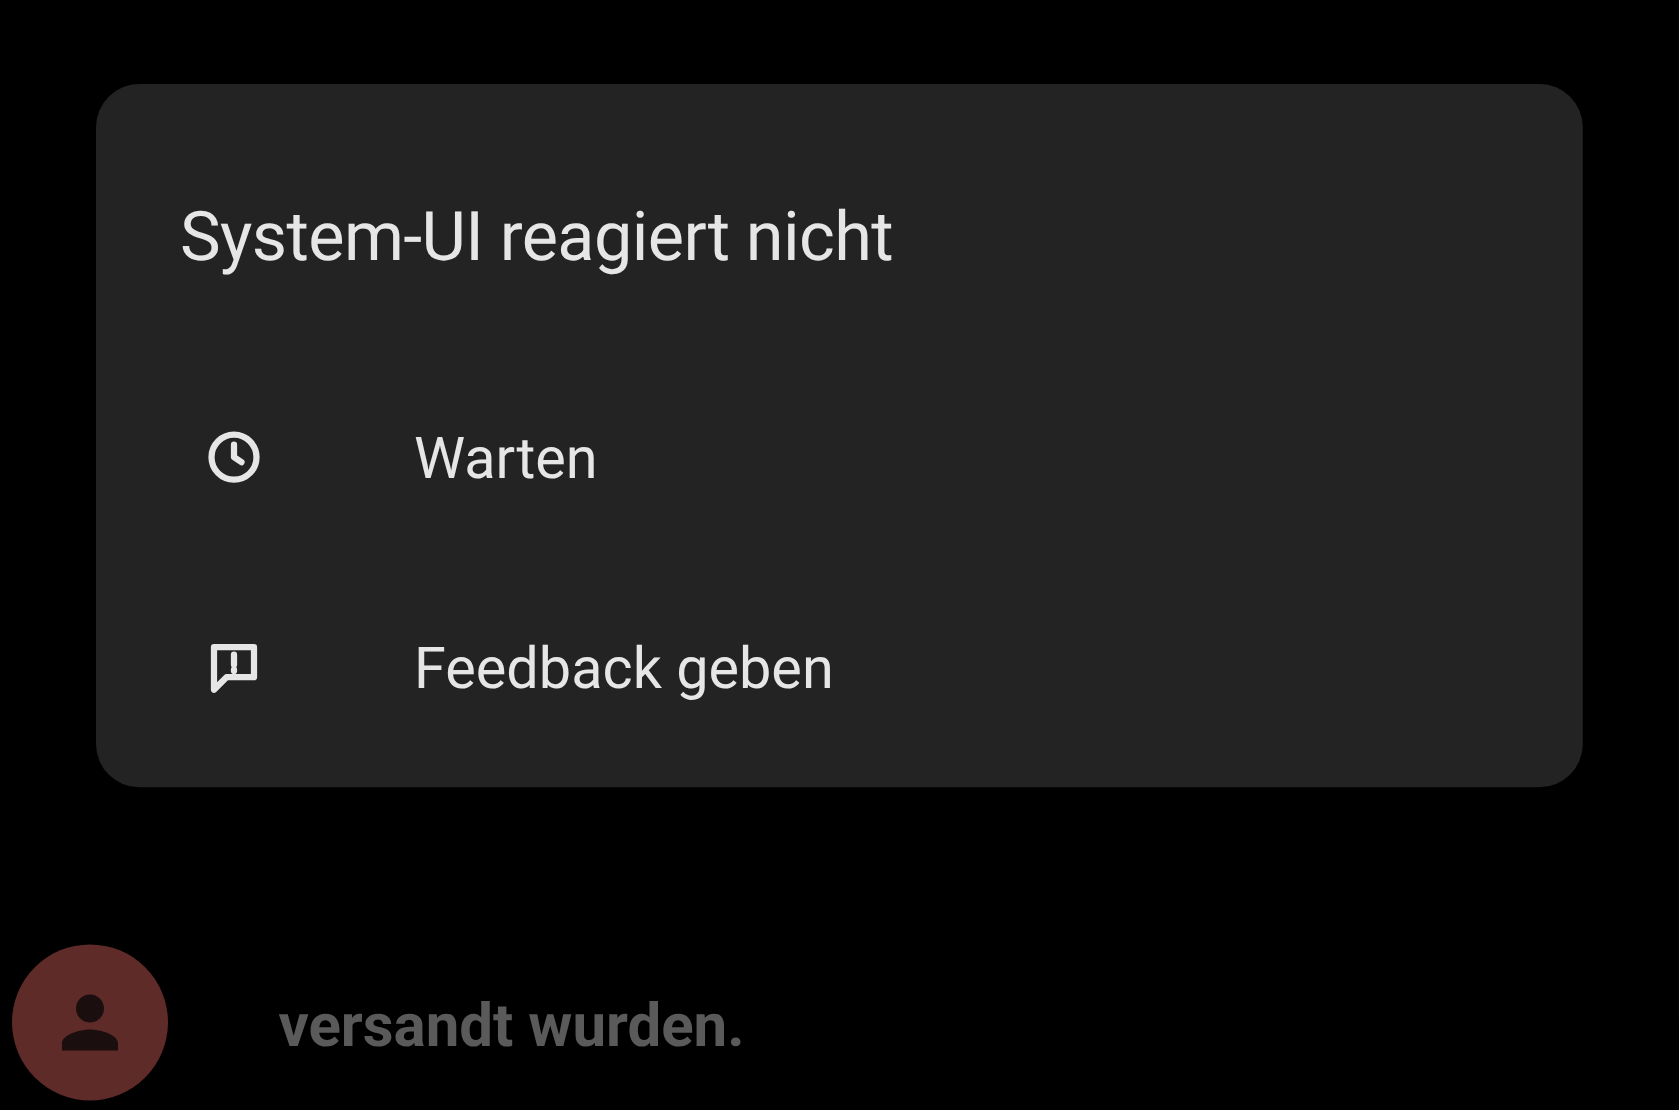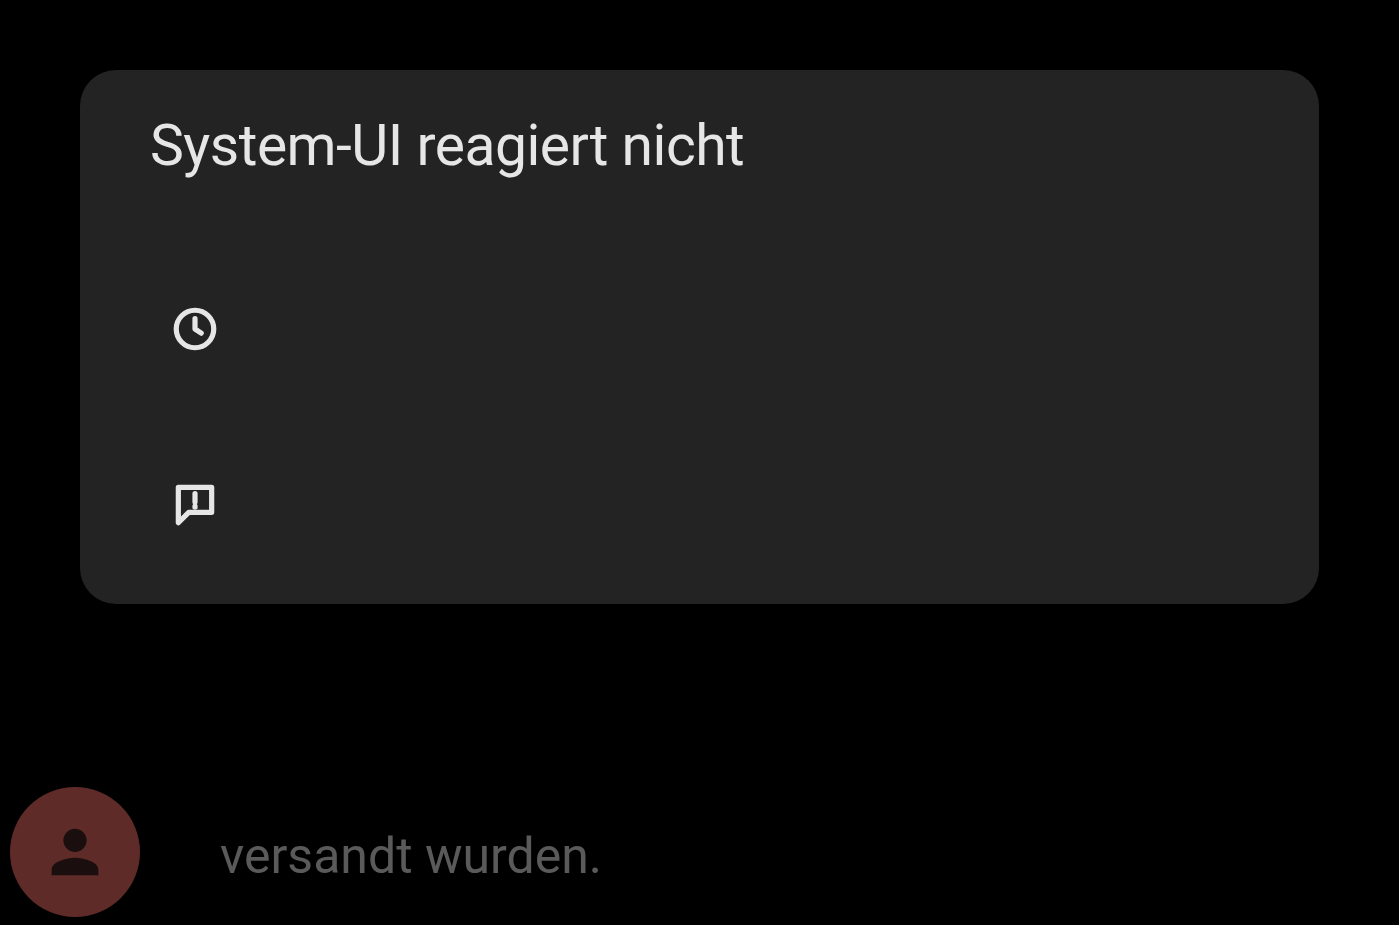--- a/index.html
+++ b/index.html
@@ -15,21 +15,21 @@
       position: relative;
       overflow: hidden;
     }
     .dialog {
       position: absolute;
       top: 70px;
       left: 80px;
       right: 80px;
       background: #232323;
       border-radius: 36px;
-      padding: 42px 70px 50px 70px;
+      padding: 94px 70px 50px 70px;
     }
     .dialog-title {
       color: #e6e6e6;
       font-size: 57px;
       font-weight: 400;
       margin-bottom: 100px;
       letter-spacing: -0.5px;
     }
     .dialog-option {
       display: flex;
@@ -74,24 +74,24 @@
       justify-content: center;
     }
     .avatar svg {
       width: 70px;
       height: 70px;
       fill: #1a0f0e;
     }
     .background-text {
       position: absolute;
       bottom: 40px;
-      left: 220px;
+      left: 232px;
       color: #5a5a5a;
       font-size: 50px;
-      font-weight: 400;
+      font-weight: 700;
     }
   </style>
 </head>
 <body>
 
 <div class="avatar">
   <svg viewBox="0 0 24 24">
     <path d="M12 12c2.21 0 4-1.79 4-4s-1.79-4-4-4-4 1.79-4 4 1.79 4 4 4zm0 2c-2.67 0-8 1.34-8 4v2h16v-2c0-2.66-5.33-4-8-4z"></path>
   </svg>
 </div>
@@ -102,24 +102,26 @@
   <div class="dialog-title">System-UI reagiert nicht</div>
 
 
   <div class="dialog-option">
     <div class="option-icon">
       <svg viewBox="0 0 24 24" stroke-width="2.5" stroke-linecap="round" stroke-linejoin="round">
         <circle cx="12" cy="12" r="9"></circle>
         <polyline points="12,7 12,12 15,14"></polyline>
       </svg>
     </div>
+    <div class="option-label">Warten</div>
   </div>
 
   <div class="dialog-option">
     <div class="option-icon">
       <svg viewBox="0 0 24 24" stroke-width="2.5" stroke-linecap="round" stroke-linejoin="round">
         <path d="M4 4 L20 4 L20 16 L9 16 L4 21 L4 4 Z"></path>
         <line x1="12" y1="7" x2="12" y2="11"></line>
         <line x1="12" y1="13" x2="12" y2="13.5"></line>
       </svg>
     </div>
+    <div class="option-label">Feedback geben</div>
   </div>
 </div>
 
 </body></html>

